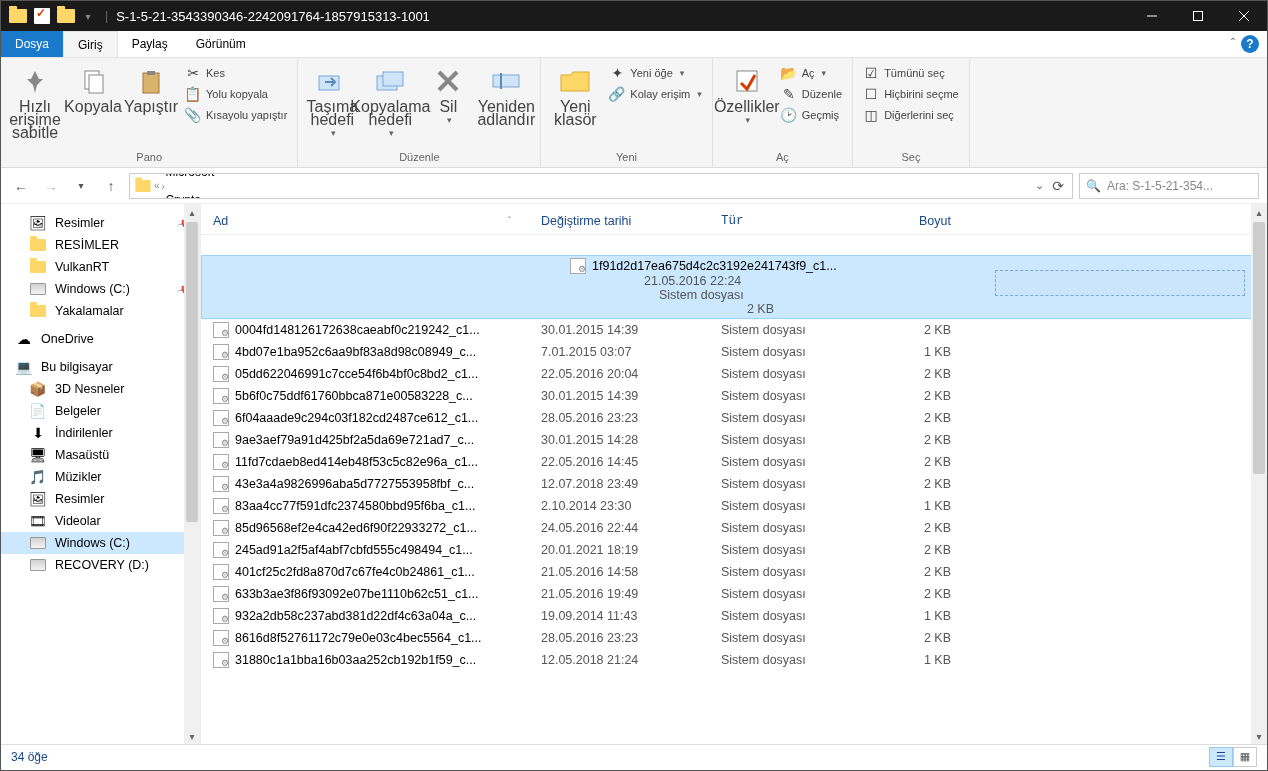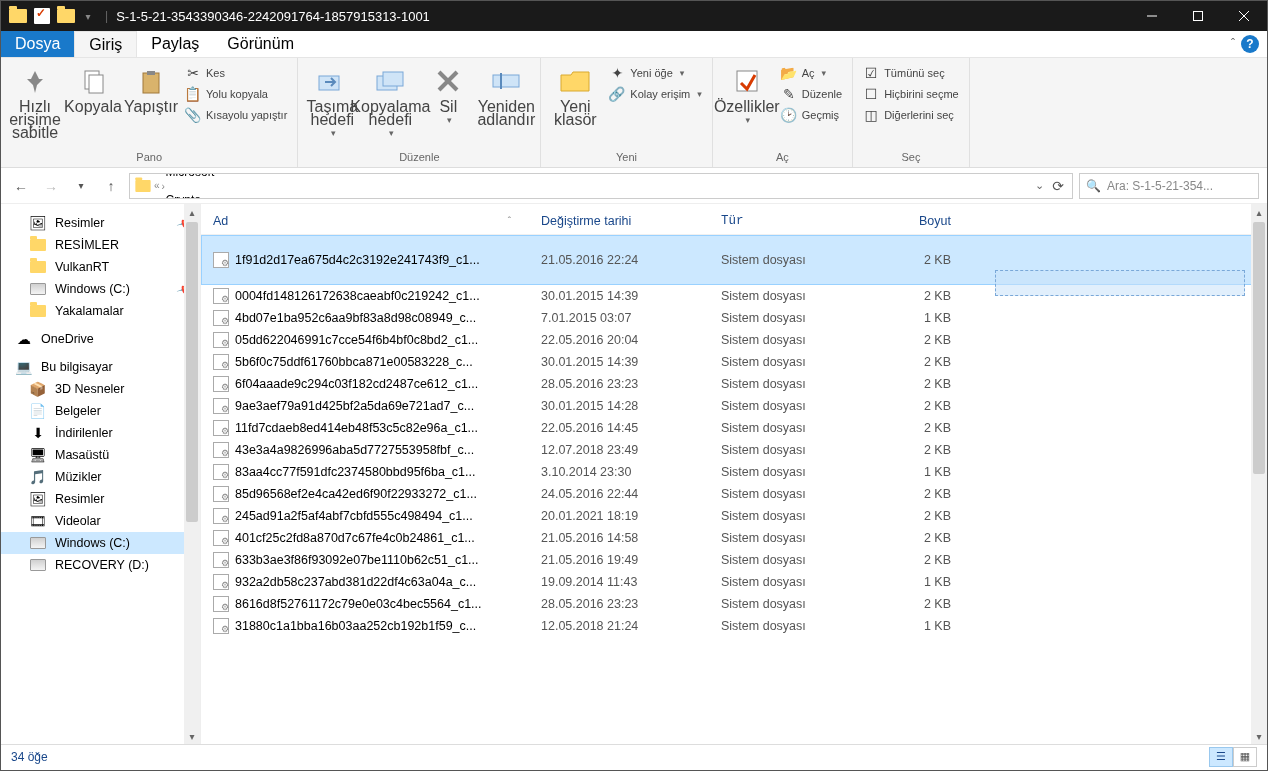--- a/index.html
+++ b/index.html
@@ -14,21 +14,21 @@
 .checkbox-sm { width: 16px; height: 16px; background: #fff; border-radius: 1px; position: relative; }
 .checkbox-sm::after { content: "✓"; color: #d83b01; font-size: 12px; position: absolute; top: -2px; left: 2px; font-weight: bold; }
 .arrow-down { width: 14px; height: 14px; display: flex; align-items: center; justify-content: center; color: #888; font-size: 10px; }
 .title-sep { color: #666; margin: 0 4px; }
 .title-text { color: #fff; font-size: 13px; margin-left: 4px; }
 .titlebar-right { margin-left: auto; display: flex; }
 .titlebar-btn { width: 46px; height: 30px; display: flex; align-items: center; justify-content: center; color: #fff; font-size: 12px; }
 
 
 .menurow { height: 27px; background: #fff; display: flex; align-items: stretch; border-bottom: 1px solid #e5e5e5; }
-.menu-tab { padding: 0 14px; display: flex; align-items: center; font-size: 16px; cursor: default; }
+.menu-tab { padding: 0 14px; display: flex; align-items: center; font-size: 12px; cursor: default; }
 .menu-tab.file { background: #1979ca; color: #fff; }
 .menu-tab.active { background: #f5f5f5; border-top: 1px solid #e5e5e5; border-left: 1px solid #e5e5e5; border-right: 1px solid #e5e5e5; }
 .menurow-right { margin-left: auto; display: flex; align-items: center; padding-right: 8px; gap: 6px; }
 .help-circle { width: 18px; height: 18px; border-radius: 50%; background: #1979ca; color: #fff; display: flex; align-items: center; justify-content: center; font-size: 12px; font-weight: bold; }
 
 
 .ribbon { height: 110px; background: #f5f5f5; display: flex; border-bottom: 1px solid #ddd; }
 .ribbon-group { border-right: 1px solid #e0e0e0; display: flex; flex-direction: column; padding: 4px 6px 0; }
 .ribbon-group-body { flex: 1; display: flex; align-items: flex-start; gap: 2px; }
 .ribbon-group-label { text-align: center; font-size: 11px; color: #666; padding: 2px 0 4px; }
@@ -58,30 +58,30 @@
 .sidebar-scroll .thumb { width: 12px; background: #ccc; border-radius: 2px; }
 .side-item { display: flex; align-items: center; gap: 8px; padding: 3px 8px 3px 28px; font-size: 12.5px; }
 .side-item.sel { background: #cce8ff; }
 .side-item.grp { padding-left: 14px; margin-top: 6px; }
 .side-ico { width: 18px; height: 16px; display: flex; align-items: center; justify-content: center; font-size: 14px; }
 .folder-ico { width: 16px; height: 12px; background: #ffd768; position: relative; border-radius: 1px; }
 .folder-ico::before { content: ""; position: absolute; top: -3px; left: 0; width: 7px; height: 3px; background: #ffd768; border-radius: 1px 1px 0 0; }
 .drive-ico { width: 16px; height: 12px; background: linear-gradient(#d0d0d0,#f4f4f4); border: 1px solid #999; border-radius: 1px; }
 .pin { margin-left: auto; color: #888; font-size: 11px; transform: rotate(30deg); }
 
-.main { flex: 1; display: flex; flex-direction: column; position: relative; }
+.main { flex: 1; display: flex; flex-direction: column; position: relative; gap: 20px; }
 .cols { display: flex; padding: 10px 12px 6px; font-size: 12.5px; color: #19478a; border-bottom: 1px solid #f0f0f0; }
 .cols .c1 { width: 328px; display: flex; align-items: center; gap: 4px; }
 .cols .c2 { width: 180px; }
 .cols .c3 { width: 150px; font-family: Liberation Mono, monospace; }
 .cols .c4 { width: 80px; text-align: right; }
 .sort-ind { margin-left: auto; margin-right: 30px; color: #888; font-size: 10px; }
 .rows { overflow-y: auto; flex: 1; }
 .row { display: flex; padding: 3px 12px; font-size: 12.5px; align-items: center; }
-.row.sel { background: #cce8ff; border: 1px solid #99d1ff; padding: 16px 11px; }
+.row.sel { background: #cce8ff; border: 1px solid #99d1ff; padding: 2px 11px; flex-direction: column; }
 .row .c1 { width: 328px; display: flex; align-items: center; gap: 6px; overflow: hidden; }
 .row .c2 { width: 180px; color: #555; }
 .row .c3 { width: 150px; color: #555; }
 .row .c4 { width: 80px; text-align: right; color: #555; }
 .file-ico { width: 16px; height: 16px; border: 1px solid #aaa; background: #fff; position: relative; flex-shrink: 0; }
 .file-ico::after { content: "⚙"; font-size: 9px; color: #888; position: absolute; bottom: -1px; right: -1px; }
 .fname { white-space: nowrap; overflow: hidden; text-overflow: ellipsis; }
 .main-scroll { position: absolute; right: 0; top: 0; width: 16px; height: 100%; background: #f0f0f0; display: flex; flex-direction: column; align-items: center; }
 .main-scroll .arr { height: 16px; font-size: 10px; color: #666; display: flex; align-items: center; justify-content: center; width: 100%; }
 .main-scroll .thumb { width: 12px; flex: 1; background: #ccc; border-radius: 2px; margin: 2px 0; max-height: 260px; }
@@ -520,21 +520,21 @@
           </div>
           <div class="c2">12.07.2018 23:49</div>
           <div class="c3">Sistem dosyası</div>
           <div class="c4">2 KB</div>
         </div>
         <div class="row">
           <div class="c1">
             <div class="file-ico"></div>
             <span class="fname">83aa4cc77f591dfc2374580bbd95f6ba_c1...</span>
           </div>
-          <div class="c2">3.10.2014 23:30</div>
+          <div class="c2">2.10.2014 23:30</div>
           <div class="c3">Sistem dosyası</div>
           <div class="c4">1 KB</div>
         </div>
         <div class="row">
           <div class="c1">
             <div class="file-ico"></div>
             <span class="fname">85d96568ef2e4ca42ed6f90f22933272_c1...</span>
           </div>
           <div class="c2">24.05.2016 22:44</div>
           <div class="c3">Sistem dosyası</div>

